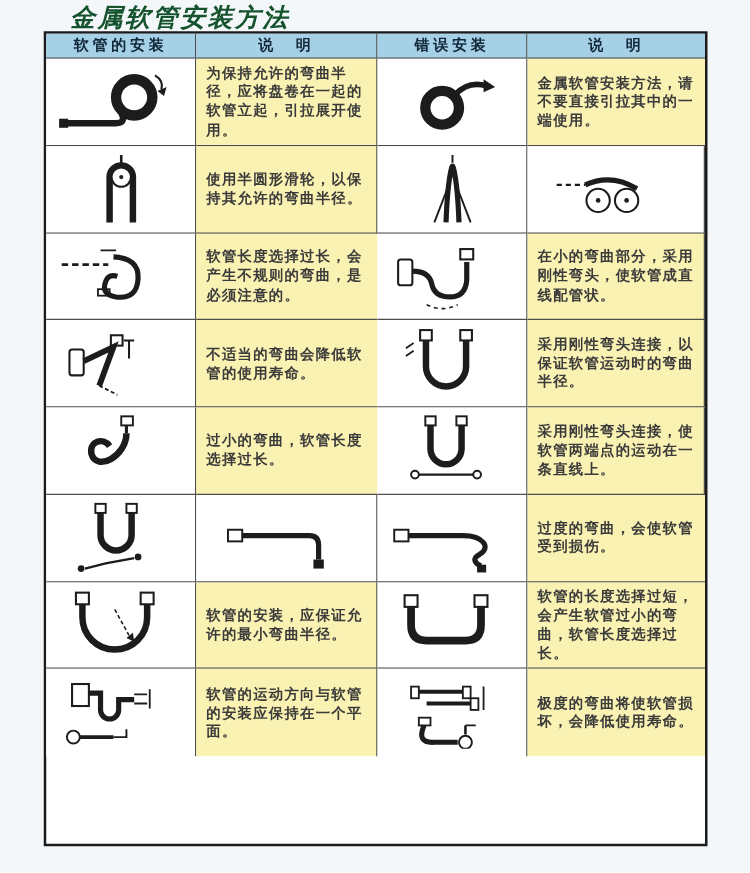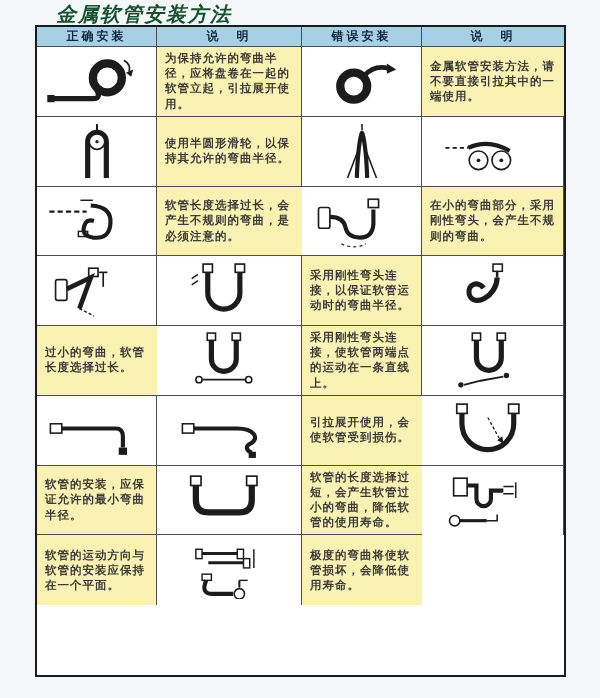--- a/index.html
+++ b/index.html
@@ -54,21 +54,21 @@
   .ill{display:block;}
   .ill path,.ill line,.ill circle,.ill rect,.ill polyline{vector-effect:none;}
 </style>
 </head>
 <body>
 
 <div class="page-title">金属软管安装方法</div>
 
 <div class="install-table">
 
-  <div class="cell hcell">正确安装</div>
+  <div class="cell hcell">软管的安装</div>
   <div class="cell hcell">说　明</div>
   <div class="cell hcell">错误安装</div>
   <div class="cell hcell col4">说　明</div>
 
   <div class="cell img-cell">
     <svg class="ill" width="104" height="58" viewBox="0 0 100 56">
       <circle cx="60" cy="25" r="14" fill="none" stroke="#1c1c1c" stroke-width="8"></circle>
       <path d="M6 45 H46 Q54 45 50 37" fill="none" stroke="#1c1c1c" stroke-width="5"></path>
       <rect x="2" y="41.5" width="7" height="7" fill="#1c1c1c"></rect>
       <path d="M76 8 q7 4 5 11" fill="none" stroke="#1c1c1c" stroke-width="1.6"></path>
@@ -124,31 +124,32 @@
   <div class="cell txt-cell col4">软管长度选择过长，会产生不规则的弯曲，是必须注意的。</div>
 
   <div class="cell img-cell">
     <svg class="ill" width="104" height="58" viewBox="0 0 100 56">
       <rect x="8" y="15" width="11" height="20" rx="2" fill="none" stroke="#1c1c1c" stroke-width="1.6"></rect>
       <path d="M19 24 q13 0 15 10 q2 10 14 10 q12 0 13 -13 V17" fill="none" stroke="#1c1c1c" stroke-width="4"></path>
       <rect x="56" y="7" width="10" height="8" fill="none" stroke="#1c1c1c" stroke-width="1.6"></rect>
       <path d="M30 50 q12 6 24 0" fill="none" stroke="#1c1c1c" stroke-width="1.2" stroke-dasharray="3 3"></path>
     </svg>
   </div>
-  <div class="cell txt-cell">在小的弯曲部分，采用刚性弯头，会产生不规则的弯曲。</div>
+  <div class="cell txt-cell">在小的弯曲部分，采用刚性弯头，使软管成直线配管状。</div>
   <div class="cell img-cell">
     <svg class="ill" width="104" height="58" viewBox="0 0 100 56">
       <rect x="10" y="17" width="11" height="20" rx="2" fill="none" stroke="#1c1c1c" stroke-width="1.6"></rect>
       <path d="M21 26 L44 15 L33 45" fill="none" stroke="#1c1c1c" stroke-width="4.5"></path>
       <rect x="42" y="6" width="9" height="8" fill="none" stroke="#1c1c1c" stroke-width="1.6"></rect>
       <line x1="33" y1="45" x2="47" y2="52" stroke="#1c1c1c" stroke-width="1.4" stroke-dasharray="3 2"></line>
       <line x1="56" y1="10" x2="56" y2="24" stroke="#1c1c1c" stroke-width="1.6"></line>
       <line x1="52" y1="10" x2="60" y2="10" stroke="#1c1c1c" stroke-width="1.6"></line>
     </svg>
   </div>
+  <div class="cell txt-cell col4">不适当的弯曲会降低软管的使用寿命。</div>
 
   <div class="cell img-cell">
     <svg class="ill" width="104" height="58" viewBox="0 0 100 56">
       <rect x="25" y="2" width="9" height="8" fill="none" stroke="#1c1c1c" stroke-width="1.6"></rect>
       <rect x="56" y="2" width="9" height="8" fill="none" stroke="#1c1c1c" stroke-width="1.6"></rect>
       <path d="M29.5 10 V30 A15.5 15.5 0 0 0 60.5 30 V10" fill="none" stroke="#1c1c1c" stroke-width="5"></path>
       <line x1="20" y1="12" x2="14" y2="16" stroke="#1c1c1c" stroke-width="1.4"></line>
       <line x1="20" y1="18" x2="14" y2="22" stroke="#1c1c1c" stroke-width="1.4"></line>
     </svg>
   </div>
@@ -191,40 +192,40 @@
       <rect x="71" y="45" width="8" height="7" fill="#1c1c1c"></rect>
     </svg>
   </div>
   <div class="cell img-cell">
     <svg class="ill" width="104" height="58" viewBox="0 0 100 56">
       <rect x="5" y="22" width="11" height="9" fill="none" stroke="#1c1c1c" stroke-width="1.5"></rect>
       <path d="M16 26.5 H58 C74 26.5 80 36 71 41 C65 44 67 48 72 50" fill="none" stroke="#1c1c1c" stroke-width="4"></path>
       <rect x="69" y="49" width="7" height="6" fill="#1c1c1c"></rect>
     </svg>
   </div>
-  <div class="cell txt-cell col4">引拉展开使用，会使软管受到损伤。</div>
+  <div class="cell txt-cell col4">过度的弯曲，会使软管受到损伤。</div>
 
   <div class="cell img-cell">
     <svg class="ill" width="104" height="58" viewBox="0 0 100 56">
       <rect x="15" y="3" width="10" height="9" fill="none" stroke="#1c1c1c" stroke-width="1.6"></rect>
       <rect x="65" y="3" width="10" height="9" fill="none" stroke="#1c1c1c" stroke-width="1.6"></rect>
       <path d="M20 12 V22 A25 25 0 0 0 70 22 V12" fill="none" stroke="#1c1c1c" stroke-width="5"></path>
       <line x1="45" y1="16" x2="56" y2="36" stroke="#1c1c1c" stroke-width="1.2" stroke-dasharray="3 2"></line>
       <polygon points="54,38 60,41 59,34" fill="#1c1c1c"></polygon>
     </svg>
   </div>
   <div class="cell txt-cell">软管的安装，应保证允许的最小弯曲半径。</div>
   <div class="cell img-cell">
     <svg class="ill" width="104" height="58" viewBox="0 0 100 56">
       <rect x="13" y="5" width="10" height="9" fill="none" stroke="#1c1c1c" stroke-width="1.6"></rect>
       <rect x="67" y="5" width="10" height="9" fill="none" stroke="#1c1c1c" stroke-width="1.6"></rect>
       <path d="M18 14 V28 Q18 40 30 40 H60 Q72 40 72 28 V14" fill="none" stroke="#1c1c1c" stroke-width="6"></path>
     </svg>
   </div>
-  <div class="cell txt-cell col4">软管的长度选择过短，会产生软管过小的弯曲，降低软管的使用寿命。</div>
+  <div class="cell txt-cell col4">软管的长度选择过短，会产生软管过小的弯曲，软管长度选择过长。</div>
 
   <div class="cell img-cell row-last">
     <svg class="ill" width="104" height="58" viewBox="0 0 100 56">
       <rect x="12" y="6" width="13" height="17" fill="none" stroke="#1c1c1c" stroke-width="1.6"></rect>
       <path d="M25 13 H34 V26 A7 7 0 0 0 48 26 V18 H60" fill="none" stroke="#1c1c1c" stroke-width="4"></path>
       <line x1="60" y1="14" x2="70" y2="14" stroke="#1c1c1c" stroke-width="1.5"></line>
       <line x1="60" y1="21" x2="70" y2="21" stroke="#1c1c1c" stroke-width="1.5"></line>
       <line x1="72" y1="10" x2="72" y2="25" stroke="#1c1c1c" stroke-width="1.4"></line>
       <circle cx="13" cy="47" r="5" fill="none" stroke="#1c1c1c" stroke-width="1.5"></circle>
       <line x1="18" y1="47" x2="44" y2="47" stroke="#1c1c1c" stroke-width="3"></line>

